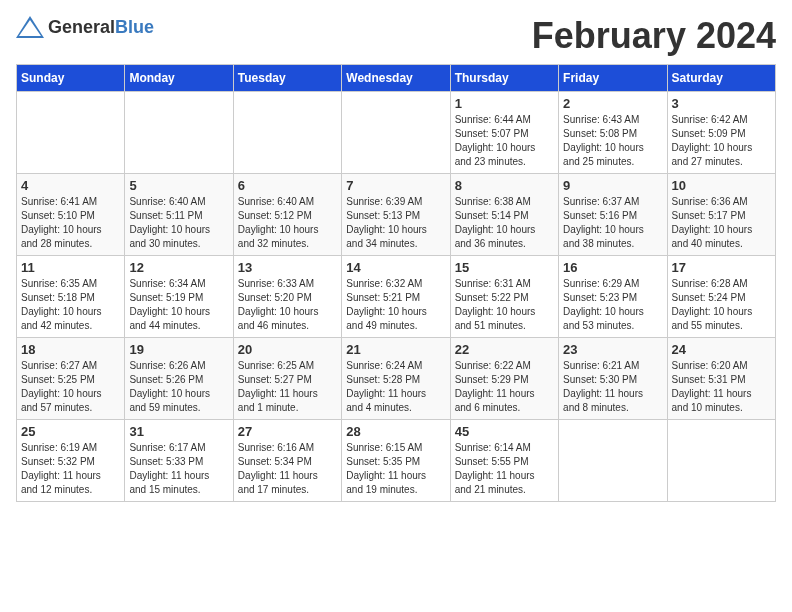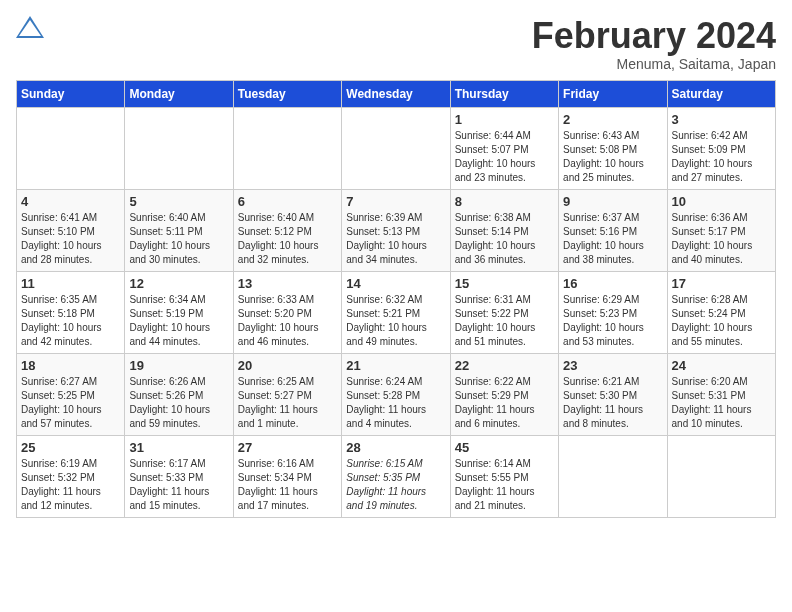--- a/index.html
+++ b/index.html
@@ -89,24 +89,26 @@
   </style>
 </head>
 <body>
 
 <div class="header-area">
   <div class="logo">
     <svg class="logo-icon" viewBox="0 0 28 22" xmlns="http://www.w3.org/2000/svg">
       <polygon points="14,0 28,22 0,22" fill="#3a7abf"></polygon>
       <polygon points="14,4 25,20 3,20" fill="#fff"></polygon>
     </svg>
+    <div>
+      <span class="logo-text-general">General</span><span class="logo-text-blue">Blue</span>
+    </div>
   </div>
   <div class="title-area">
     <div class="main-title">February 2024</div>
-    <div class="subtitle">Menuma, Saitama, Japan</div>
   </div>
 </div>
 
 <table>
   <thead>
     <tr id="days-header">
     <th>Sunday</th>
         <th>Monday</th>
         <th>Tuesday</th>
         <th>Wednesday</th>
@@ -313,21 +315,21 @@
         </td>
         <td>
           <div class="day-number">27</div>
           <div class="day-info" style="white-space: pre-line;">Sunrise: 6:16 AM
 Sunset: 5:34 PM
 Daylight: 11 hours
 and 17 minutes.</div>
         </td>
         <td>
           <div class="day-number">28</div>
-          <div class="day-info" style="white-space: pre-line; font-style: italic;">Sunrise: 6:15 AM
+          <div class="day-info" style="white-space: pre-line;">Sunrise: 6:15 AM
 Sunset: 5:35 PM
 Daylight: 11 hours
 and 19 minutes.</div>
         </td>
         <td>
           <div class="day-number">45</div>
           <div class="day-info" style="white-space: pre-line;">Sunrise: 6:14 AM
 Sunset: 5:55 PM
 Daylight: 11 hours
 and 21 minutes.</div>

